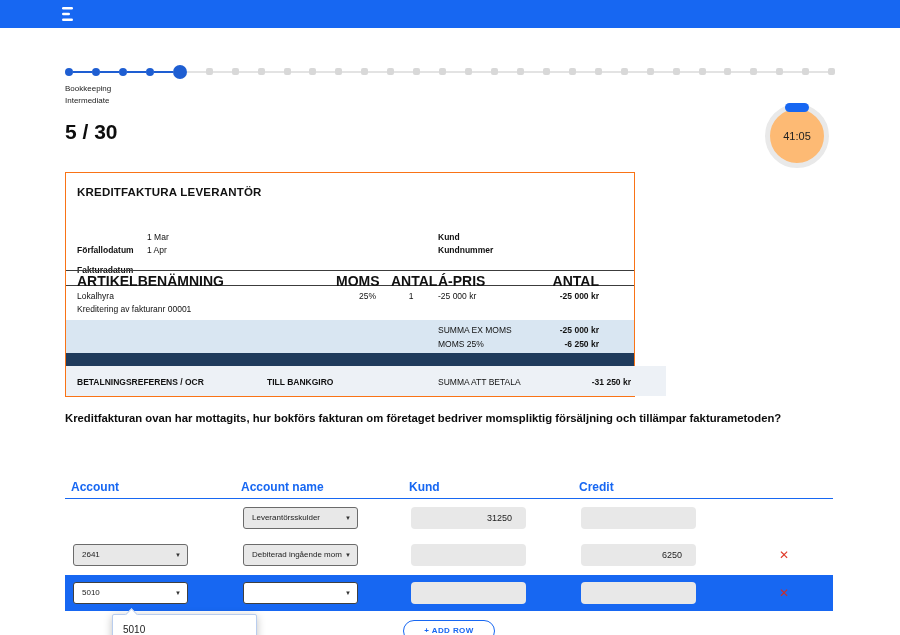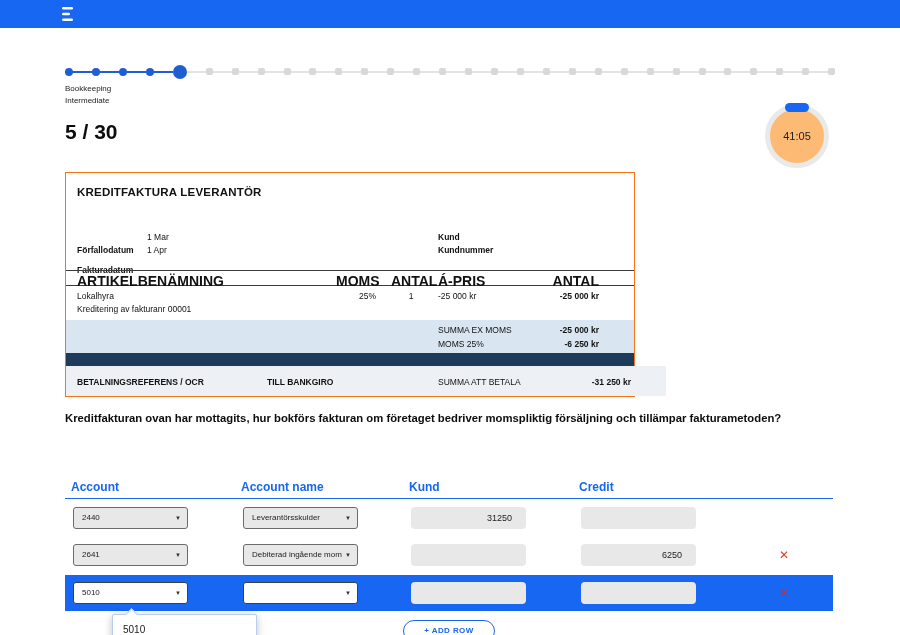--- a/index.html
+++ b/index.html
@@ -224,24 +224,20 @@
 
   <div class="question">Kreditfakturan ovan har mottagits, hur bokförs fakturan om företaget bedriver momspliktig försäljning och tillämpar fakturametoden?</div>
 
   <span class="ans-header h1">Account</span>
   <span class="ans-header h2">Account name</span>
   <span class="ans-header h3">Kund</span>
   <span class="ans-header h4">Credit</span>
   <div class="ans-line"></div>
 
   <div class="ans-row r1">
-    <div class="sel pad c1">
-      <span>2440</span>
-      <span class="chev">▼</span>
-    </div>
     <div class="sel pad c2">
       <span>Leverantörsskulder</span>
       <span class="chev">▼</span>
     </div>
     <input class="inp pad c3" value="31250" style="">
     <input class="inp pad c4" value="" style="">
   </div>
 
   <div class="ans-row r2">
     <div class="sel pad c1">

